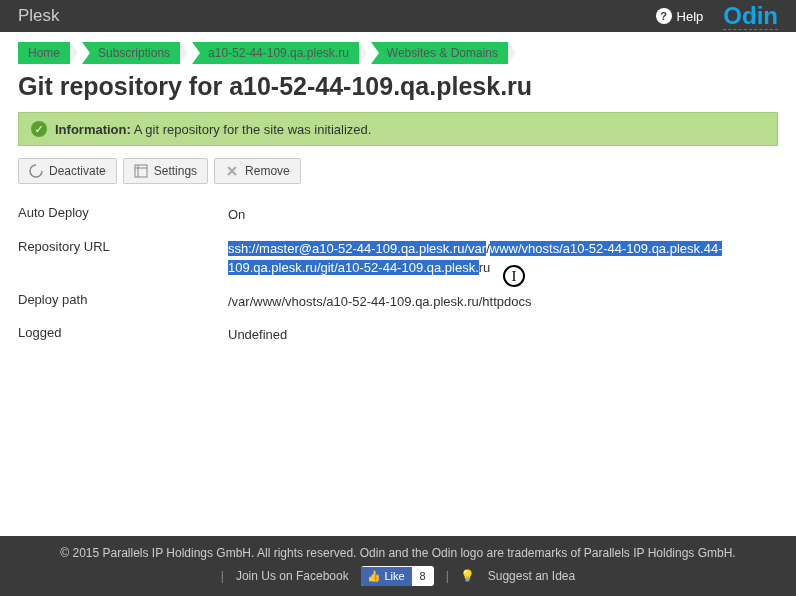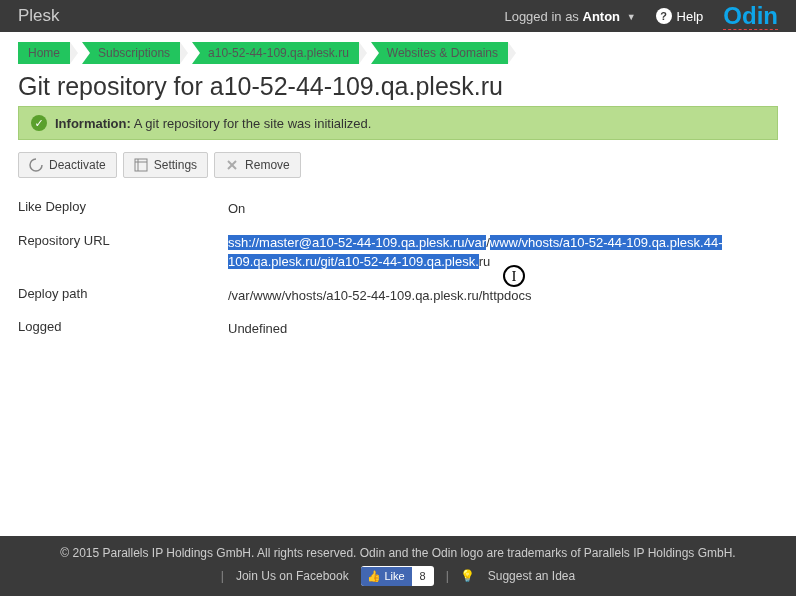--- a/index.html
+++ b/index.html
@@ -119,23 +119,23 @@
       position: absolute;
       right: -8px;
       top: 0;
       border-top: 11px solid transparent;
       border-bottom: 11px solid transparent;
       border-left: 8px solid #f0f0f0;
     }
     
     .page-title {
       font-size: 25px;
-      font-weight: normal;
-      color: #333;
-      padding: 2px 18px 5px;
+      font-weight: bold;
+      color: #333;
+      padding: 2px 18px 11px;
     }
     
     .info-banner {
       margin: 0 18px 12px;
       background: #b8dd8f;
       border: 1px solid #a3cd77;
       padding: 8px 12px;
       display: flex;
       align-items: center;
       gap: 8px;
@@ -277,25 +277,20 @@
     .bulb {
       color: #f5a623;
     }
   </style>
 </head>
 <body>
 
 <div class="topbar">
   <div class="topbar-left">Plesk</div>
   <div class="topbar-right">
-    <div class="login-status">
-      <span>Logged in as</span>
-      <span class="login-user">Anton</span>
-      <span class="chevron-down">▼</span>
-    </div>
     <div class="help-link">
       <span class="help-circle">?</span>
       <span>Help</span>
     </div>
     <div class="odin-logo">Odin</div>
   </div>
 </div>
 
 <div class="breadcrumb-bar">
   <div class="crumb">Home</div>
@@ -338,21 +333,21 @@
           <line x1="3" y1="3" x2="11" y2="11" stroke="#aaa" stroke-width="2"></line>
           <line x1="11" y1="3" x2="3" y2="11" stroke="#aaa" stroke-width="2"></line>
         </svg>
     </span>
     <span>Remove</span>
   </button>
 </div>
 
 <div class="info-table">
   <div class="info-row">
-    <div class="info-key">Like Deploy</div>
+    <div class="info-key">Auto Deploy</div>
     <div class="info-val">On</div>
   </div>
   <div class="info-row">
     <div class="info-key">Repository URL</div>
     <div class="info-val">
       <span class="selected-text">ssh://master@a10-52-44-109.qa.plesk.ru/var</span><span>/</span><span class="selected-text">www/vhosts/a10-52-44-109.qa.plesk.</span><span class="selected-text">44-</span><br><span class="selected-text">109.qa.plesk.ru/git/a10-52-44-109.qa.plesk.</span><span>ru</span>
     </div>
   </div>
   <div class="info-row">
     <div class="info-key">Deploy path</div>

